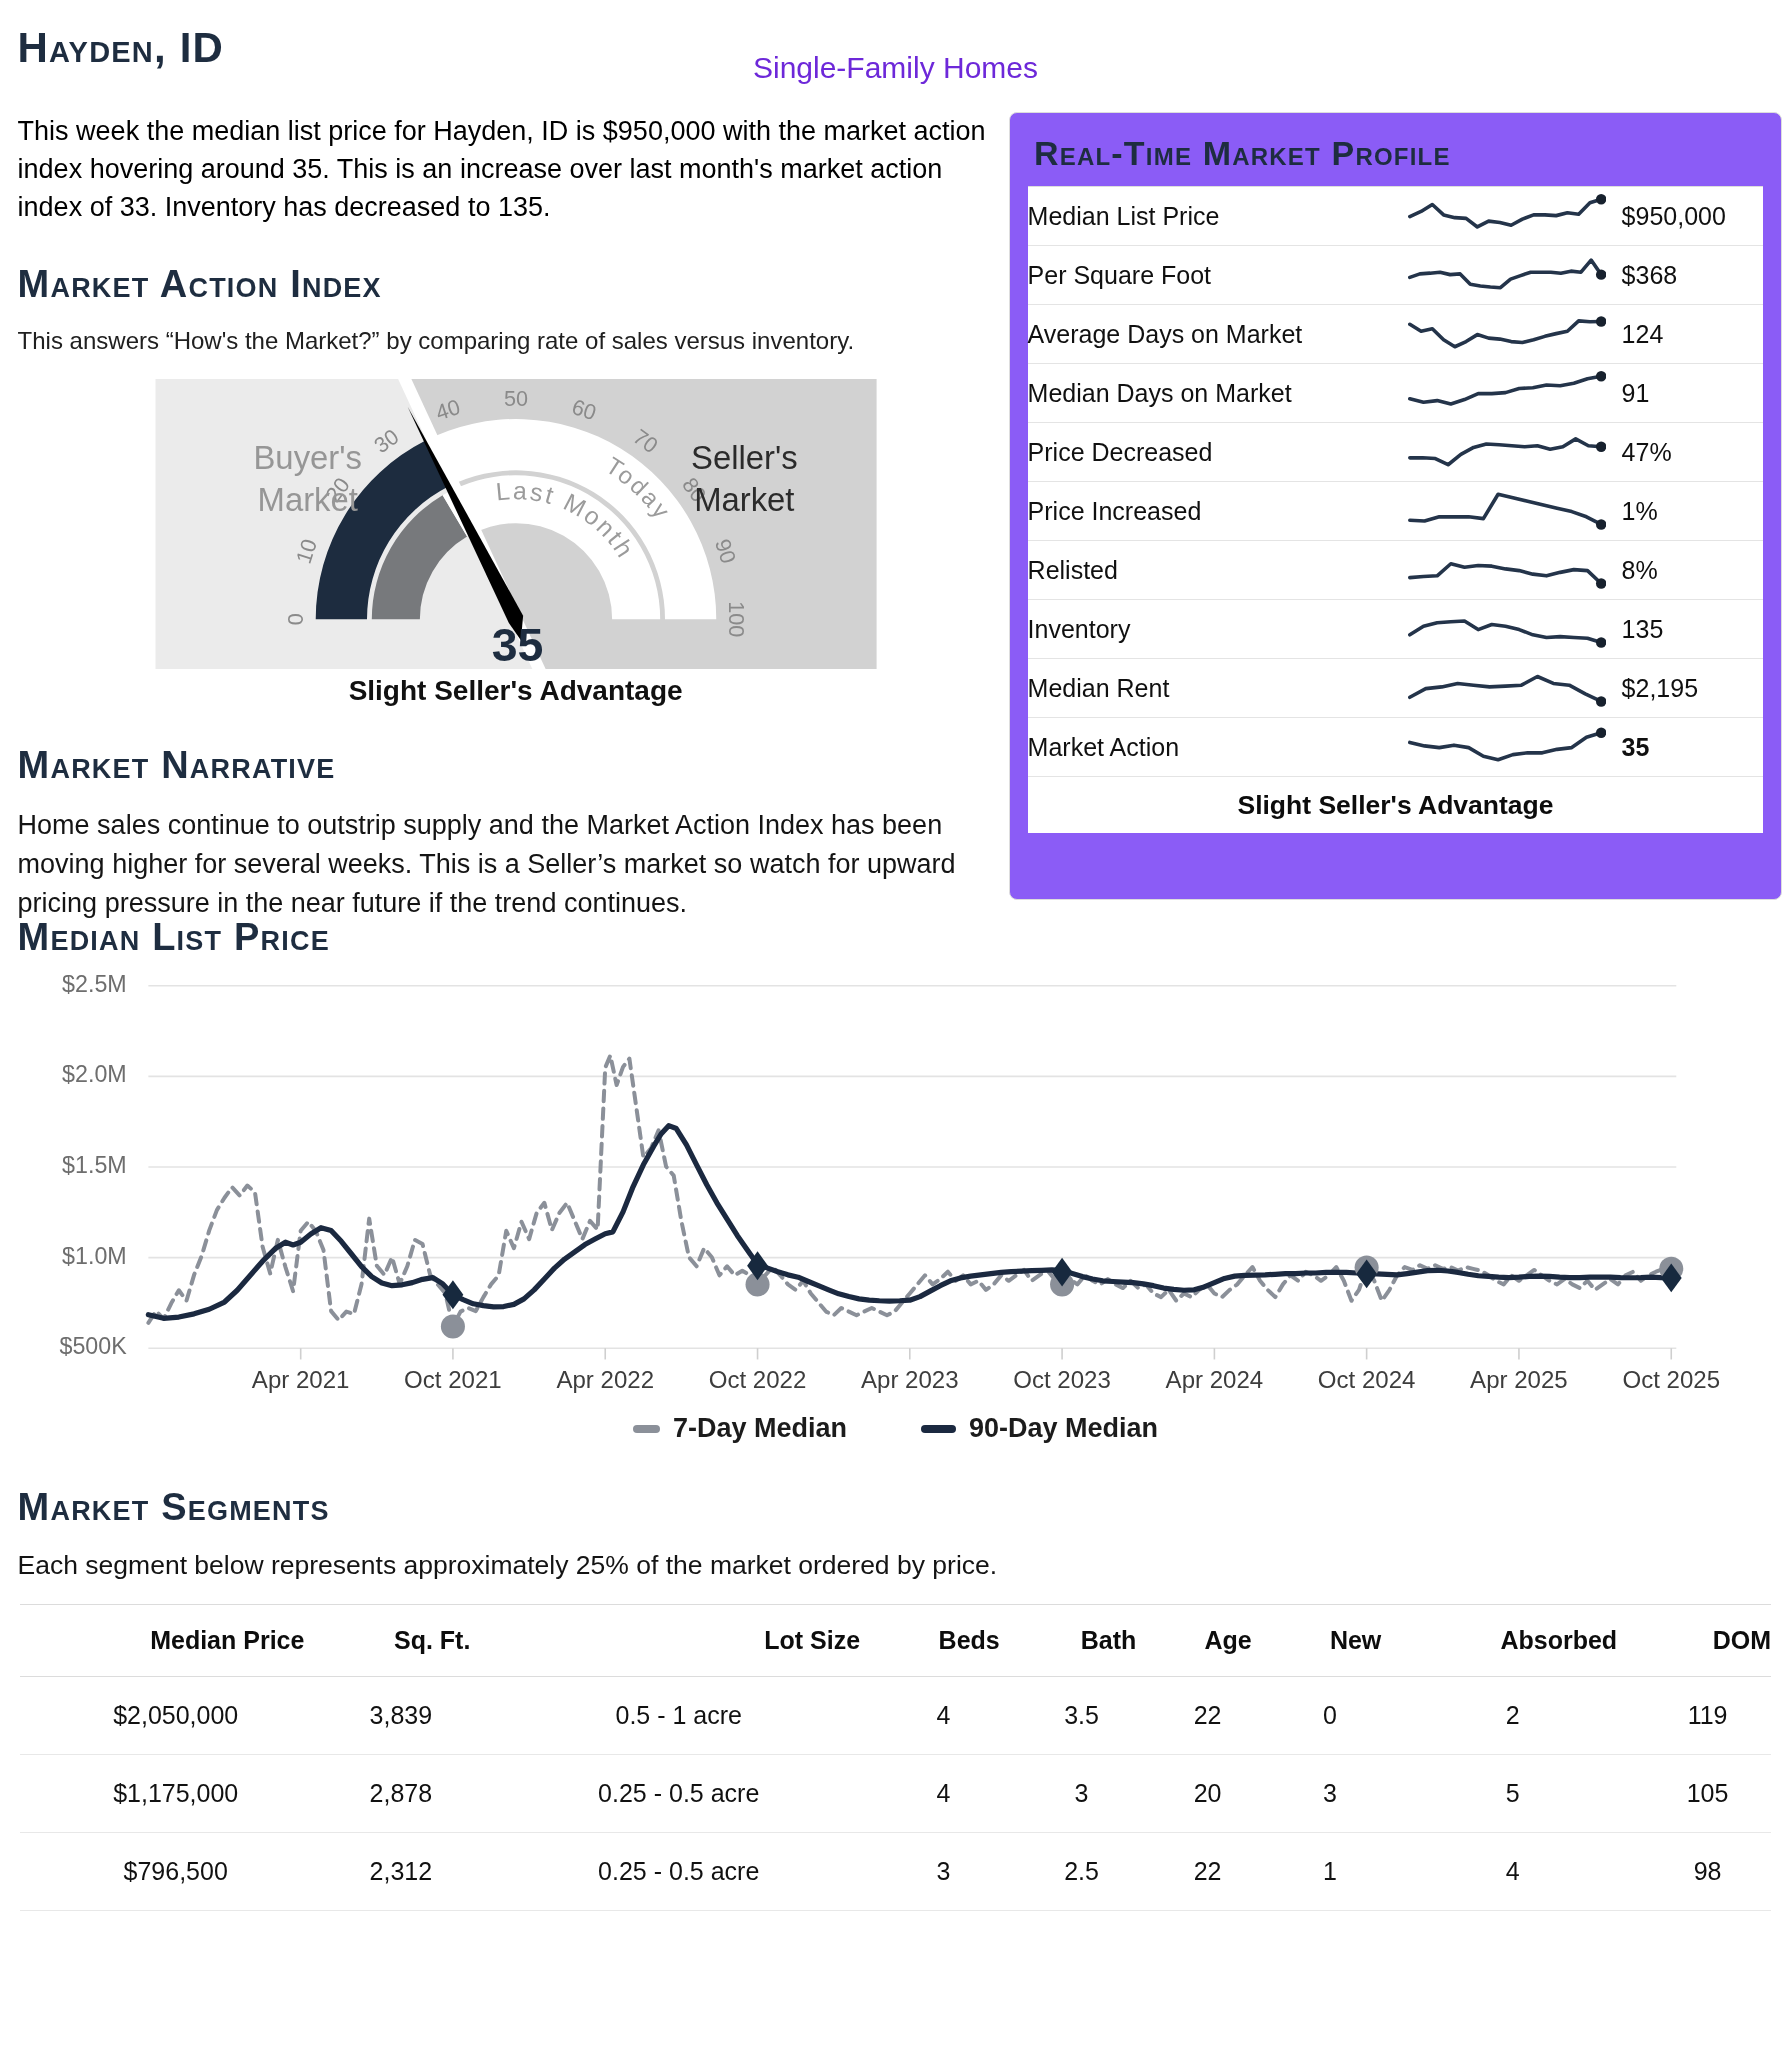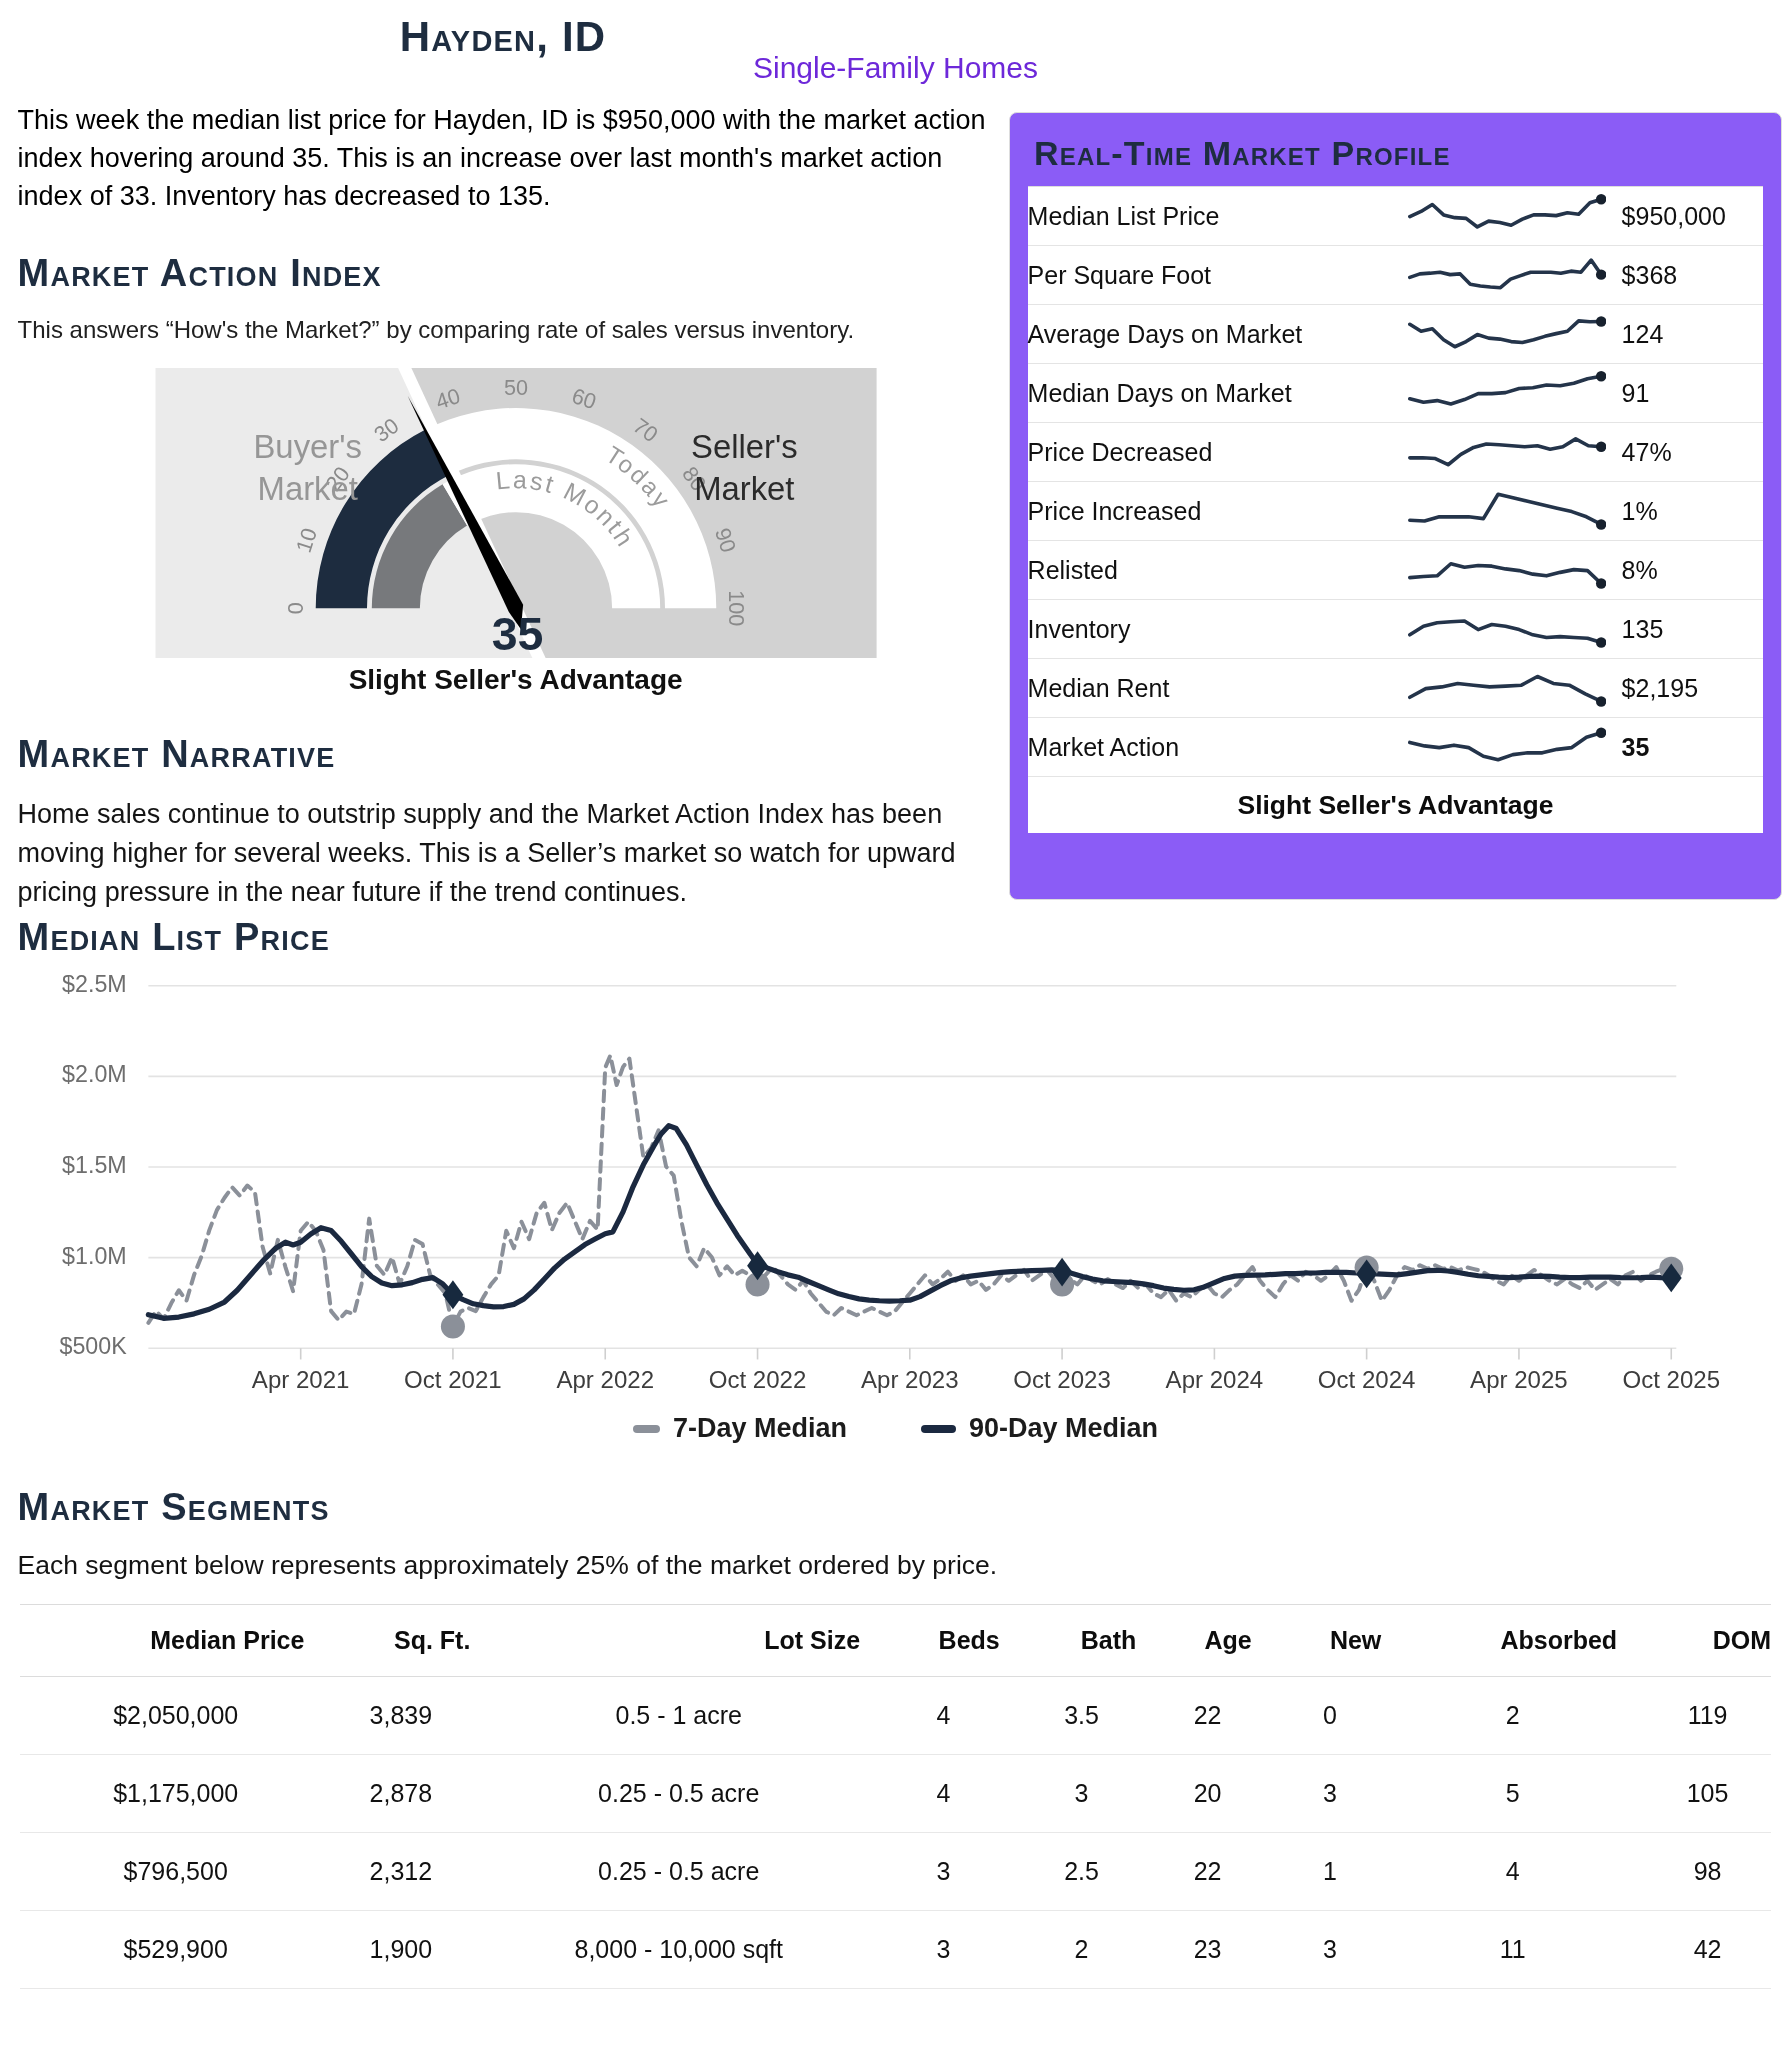--- a/index.html
+++ b/index.html
@@ -3,21 +3,21 @@
 <meta charset="utf-8">
 <style>
   html,body{margin:0;padding:0;background:#fff;}
   body{font-family:"Liberation Sans", sans-serif; color:#1a1a1a;}
   #page{position:relative;width:1791px;height:2053px;background:#fff;overflow:hidden;}
   .sc{font-variant:small-caps;font-weight:700;color:#1e2d40;letter-spacing:1.2px;}
   h1.sc{font-size:42px;margin:0;}
   h2.sc{font-size:38px;margin:0;}
   #subtitle{position:absolute;top:51px;left:0;width:100%;text-align:center;font-size:30px;color:#6d28d9;}
   #left-col{position:absolute;top:0;left:17.6px;width:971px;}
-  #page-title{margin-top:13px;text-align:center;}
+  #page-title{margin-top:24px;text-align:left;}
   #intro{margin-top:40px;font-size:27px;line-height:38px;color:#000000;}
   #mai-heading{margin-top:37px;}
   #mai-caption{margin-top:21px;font-size:24px;color:#202020;}
   #gauge-wrap{margin:24px 0 0 137px;width:722px;}
   #gauge-caption{margin:3.2px 0 0 137px;width:722px;text-align:center;font-size:28px;font-weight:700;color:#111;}
   #narrative-heading{margin-top:37px;}
   #narrative-body{margin-top:19px;font-size:27px;line-height:39px;color:#141414;width:967px;}
   
   #profile-panel{position:absolute;left:1009px;top:112px;width:773px;height:788px;background:#8b5cf6;border:0.8px solid #ddd;border-radius:8px;box-sizing:border-box;padding:0 17.6px;}
   #profile-title{padding:21px 0 0 6.4px;font-size:34px;}
@@ -287,29 +287,18 @@
             <td>$796,500</td>
             <td>2,312</td>
             <td>0.25 - 0.5 acre</td>
             <td>3</td>
             <td>2.5</td>
             <td>22</td>
             <td>1</td>
             <td>4</td>
             <td>98</td>
           </tr>
-          <tr>
-            <td>$529,900</td>
-            <td>1,900</td>
-            <td>8,000 - 10,000 sqft</td>
-            <td>3</td>
-            <td>2</td>
-            <td>23</td>
-            <td>3</td>
-            <td>11</td>
-            <td>42</td>
-          </tr>
         </tbody>
     </table>
   </div>
 
 </div>
 
 
 </body></html>

